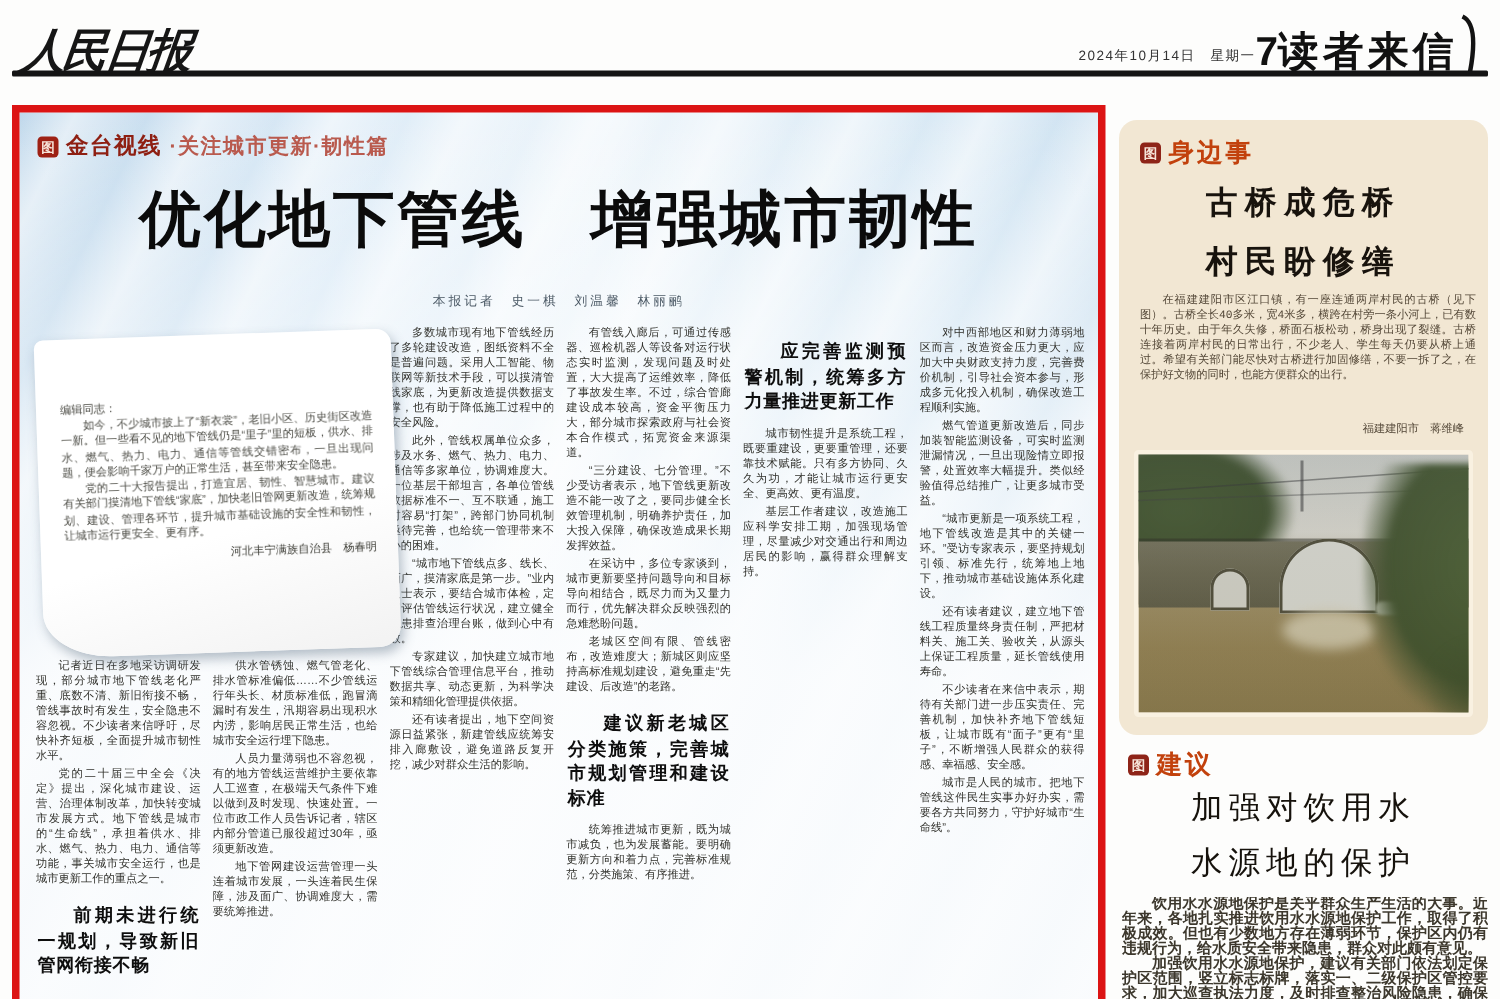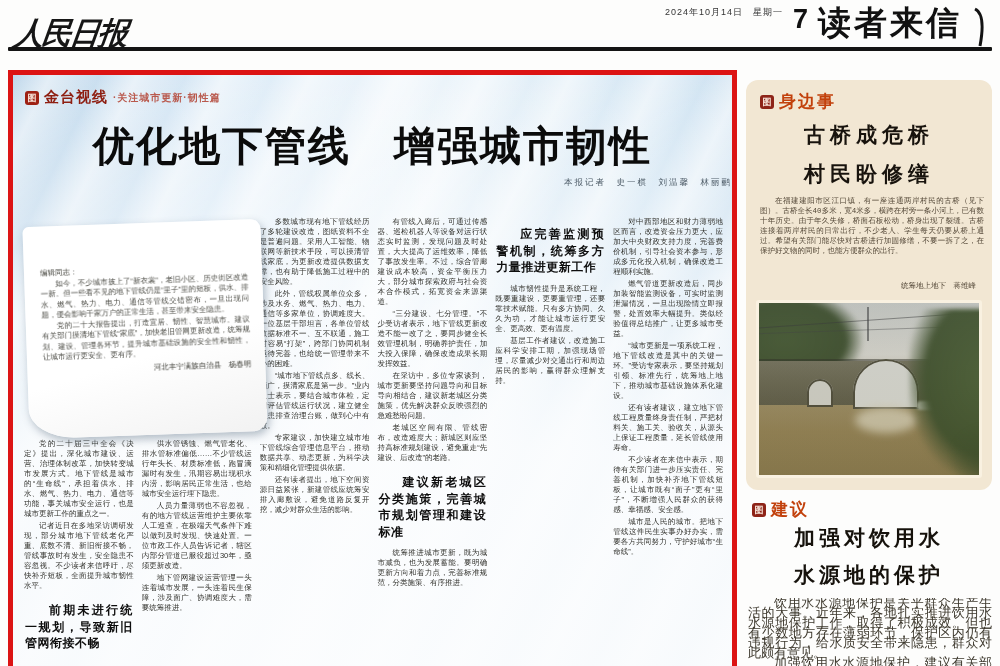--- a/index.html
+++ b/index.html
@@ -5,43 +5,43 @@
   * { margin:0; padding:0; box-sizing:border-box; }
   html,body { width:1000px; height:666px; overflow:hidden; background:#ffffff;
               font-family:"Liberation Sans","DejaVu Sans",sans-serif; }
   .page { position:relative; width:1000px; height:666px; background:#fdfdfc; }
 
   
   .masthead { position:absolute; left:0; top:0; width:1000px; height:70px; }
   .logo { position:absolute; left:14px; top:14px; font-family:"DejaVu Serif","Liberation Serif",serif;
           font-weight:bold; font-style:italic; font-size:30px; color:#161616;
           letter-spacing:-2px; transform:skewX(-7deg) scaleY(1.05); }
-  .head-right { position:absolute; right:14px; top:6px; height:44px; display:flex; align-items:flex-start; gap:10px; }
+  .head-right { position:absolute; right:14px; top:6px; height:44px; display:flex; align-items:flex-end; }
   .dateline { font-size:9px; color:#333; padding-bottom:6px; letter-spacing:1px; }
   .pagenum { font-size:27px; font-weight:bold; color:#111; line-height:1; padding-bottom:2px; }
-  .section-title { font-size:33px; font-weight:900; color:#111; letter-spacing:3px; line-height:1; padding-bottom:2px; }
+  .section-title { font-size:27px; font-weight:900; color:#111; letter-spacing:3px; line-height:1; padding-bottom:2px; }
   .bracket { padding-bottom:0; }
   .head-rule { position:absolute; left:8px; right:8px; top:47px; height:4px; background:#141414; border-radius:1px; }
 
   
   .article { position:absolute; left:8px; top:70px; width:729px; height:640px;
              border:5px solid #dc1414; overflow:hidden;
              background:
                linear-gradient(180deg, rgba(255,255,255,0) 0%, rgba(255,255,255,0.55) 38%, rgba(252,253,254,0.9) 60%),
                repeating-linear-gradient(116deg, rgba(255,255,255,0) 0px, rgba(255,255,255,0.55) 34px, rgba(255,255,255,0) 78px),
                linear-gradient(100deg,#bed7eb 0%, #dcebf7 26%, #eff6fb 48%, #d5e7f4 78%, #c8ddee 100%); }
   .kicker { position:absolute; left:12px; top:13px; display:flex; align-items:center; gap:5px; }
   .seal { width:14px; height:14px; background:#9e2114; border-radius:3px; color:#f6e3d8;
           font-size:9px; line-height:14px; text-align:center; font-weight:bold; }
   .kicker-series { font-size:15px; font-weight:bold; color:#8e1f12; letter-spacing:1px; }
-  .kicker-topic { font-size:10px; font-weight:bold; color:#b95a4e; letter-spacing:1px; }
+  .kicker-topic { font-size:14px; font-weight:bold; color:#b95a4e; letter-spacing:1px; }
   .headline { position:absolute; left:0; right:0; top:44px; text-align:center;
               font-size:41px; font-weight:900; color:#0b0b0b; letter-spacing:2px;
               font-family:"Liberation Sans","DejaVu Sans",sans-serif; }
-  .byline { position:absolute; left:0; right:0; top:102px; text-align:right;
+  .byline { position:absolute; left:0; right:0; top:120px; text-align:center;
             font-size:8.5px; color:#4c5a66; letter-spacing:2px; filter:blur(0.3px); }
 
   
   .letter { position:absolute; left:13px; top:148px; width:238px; height:212px;
             background:linear-gradient(165deg,#ffffff 60%, #f2f2f2 100%);
             border-radius:6px 10px 14px 46px / 6px 10px 14px 30px;
             transform:rotate(-2deg);
             box-shadow:2px 4px 8px rgba(90,110,130,0.45);
             padding:42px 14px 10px 16px; z-index:3; }
   .letter p { font-size:7.5px; line-height:10.5px; color:#4b4b44; text-align:justify;
@@ -102,25 +102,25 @@
   .reflect { left:96px; top:104px; width:62px; height:26px; background:#d5cdb2;
              border-radius:50%; filter:blur(4px); opacity:0.85; }
   .foam { left:158px; top:98px; width:52px; height:9px; background:#f3f1e8;
           border-radius:4px; filter:blur(1.2px); }
   .photo-tint { left:0; top:0; width:226px; height:178px;
                 background:linear-gradient(180deg, rgba(130,140,150,0.12), rgba(90,80,40,0.10)); }
 
   
   .sg-label { left:752px; top:498px; }
   .sg-title { position:absolute; left:746px; top:520px; width:246px; text-align:center;
-              font-family:"Liberation Serif","DejaVu Serif",serif; font-weight:bold;
+              font-family:"Liberation Serif","DejaVu Serif",serif; font-weight:normal;
               font-size:21px; color:#16120c; letter-spacing:4px; line-height:37px; }
   .sg-body { position:absolute; left:748px; right:8px; top:598px; height:68px; overflow:hidden; }
-  .sg-body p { font-size:13px; line-height:10px; color:#3d382d; text-align:justify;
-               text-indent:2em; filter:blur(0.35px); }
+  .sg-body p { font-size:10px; line-height:10px; color:#3d382d; text-align:justify;
+               text-indent:2em; filter:blur(0.35px);font-weight:bold; }
 </style>
 </head>
 <body>
 
 <div class="page">
 
   <header class="masthead">
     <div class="logo">人民日报</div>
     <div class="head-right">
       <span class="dateline">2024年10月14日　星期一</span>
@@ -148,22 +148,22 @@
           <p>如今，不少城市披上了“新衣裳”，老旧小区、历史街区改造一新。但一些看不见的地下管线仍是“里子”里的短板，供水、排水、燃气、热力、电力、通信等管线交错密布，一旦出现问题，便会影响千家万户的正常生活，甚至带来安全隐患。</p>
           <p>党的二十大报告提出，打造宜居、韧性、智慧城市。建议有关部门摸清地下管线“家底”，加快老旧管网更新改造，统筹规划、建设、管理各环节，提升城市基础设施的安全性和韧性，让城市运行更安全、更有序。</p>
         </div>
       <p class="sig">河北丰宁满族自治县　杨春明</p>
     </div>
 
     <div class="cols">
       <div class="col">
         <div class="spacer"></div>
         <div>
+            <p>记者近日在多地采访调研发现，部分城市地下管线老化严重、底数不清、新旧衔接不畅，管线事故时有发生，安全隐患不容忽视。不少读者来信呼吁，尽快补齐短板，全面提升城市韧性水平。</p>
             <p>党的二十届三中全会《决定》提出，深化城市建设、运营、治理体制改革，加快转变城市发展方式。地下管线是城市的“生命线”，承担着供水、排水、燃气、热力、电力、通信等功能，事关城市安全运行，也是城市更新工作的重点之一。</p>
-            <p>记者近日在多地采访调研发现，部分城市地下管线老化严重、底数不清、新旧衔接不畅，管线事故时有发生，安全隐患不容忽视。不少读者来信呼吁，尽快补齐短板，全面提升城市韧性水平。</p>
           </div>
         <h3 class="subhead">前期未进行统一规划，导致新旧管网衔接不畅</h3>
         <div></div>
       </div>
       <div class="col">
         <div class="spacer"></div>
         <div>
             <p>供水管锈蚀、燃气管老化、排水管标准偏低……不少管线运行年头长、材质标准低，跑冒滴漏时有发生，汛期容易出现积水内涝，影响居民正常生活，也给城市安全运行埋下隐患。</p>
             <p>人员力量薄弱也不容忽视，有的地方管线运营维护主要依靠人工巡查，在极端天气条件下难以做到及时发现、快速处置。一位市政工作人员告诉记者，辖区内部分管道已服役超过30年，亟须更新改造。</p>
           </div>
@@ -179,21 +179,21 @@
             <p>专家建议，加快建立城市地下管线综合管理信息平台，推动数据共享、动态更新，为科学决策和精细化管理提供依据。</p>
             <p>还有读者提出，地下空间资源日益紧张，新建管线应统筹安排入廊敷设，避免道路反复开挖，减少对群众生活的影响。</p>
           </div>
 
         <div></div>
       </div>
       <div class="col">
         <div>
             <p>有管线入廊后，可通过传感器、巡检机器人等设备对运行状态实时监测，发现问题及时处置，大大提高了运维效率，降低了事故发生率。不过，综合管廊建设成本较高，资金平衡压力大，部分城市探索政府与社会资本合作模式，拓宽资金来源渠道。</p>
             <p>“三分建设、七分管理。”不少受访者表示，地下管线更新改造不能一改了之，要同步健全长效管理机制，明确养护责任，加大投入保障，确保改造成果长期发挥效益。</p>
-            <p>在采访中，多位专家谈到，城市更新要坚持问题导向和目标导向相结合，建议新老城区分类施策，优先解决群众反映强烈的急难愁盼问题。</p>
+            <p>在采访中，多位专家谈到，城市更新要坚持问题导向和目标导向相结合，既尽力而为又量力而行，优先解决群众反映强烈的急难愁盼问题。</p>
             <p>老城区空间有限、管线密布，改造难度大；新城区则应坚持高标准规划建设，避免重走“先建设、后改造”的老路。</p>
           </div>
         <h3 class="subhead">建议新老城区分类施策，完善城市规划管理和建设标准</h3>
         <div>
             <p>统筹推进城市更新，既为城市减负，也为发展蓄能。要明确更新方向和着力点，完善标准规范，分类施策、有序推进。</p>
           </div>
       </div>
       <div class="col">
         <h3 class="subhead">应完善监测预警机制，统筹多方力量推进更新工作</h3>
         <div>
@@ -222,21 +222,21 @@
         <span class="seal">图</span>
         <span class="label-text">身边事</span>
       </div>
       <div class="nb-title">
         <div>古桥成危桥</div>
         <div>村民盼修缮</div>
       </div>
       <div class="nb-body">
           <p>在福建建阳市区江口镇，有一座连通两岸村民的古桥（见下图）。古桥全长40多米，宽4米多，横跨在村旁一条小河上，已有数十年历史。由于年久失修，桥面石板松动，桥身出现了裂缝。古桥连接着两岸村民的日常出行，不少老人、学生每天仍要从桥上通过。希望有关部门能尽快对古桥进行加固修缮，不要一拆了之，在保护好文物的同时，也能方便群众的出行。</p>
         </div>
-      <div class="nb-sig">统筹地上地下　蒋维峰</div>
+      <div class="nb-sig">福建建阳市　蒋维峰</div>
     </div>
 
     <div class="photo">
       <div class="trees-left"></div>
       <div class="wire1"></div>
       <div class="wire2"></div>
       <div class="pylon"></div>
       <div class="bridge-band"></div>
       <div class="arch-side"></div>
       <div class="arch-main"></div>

